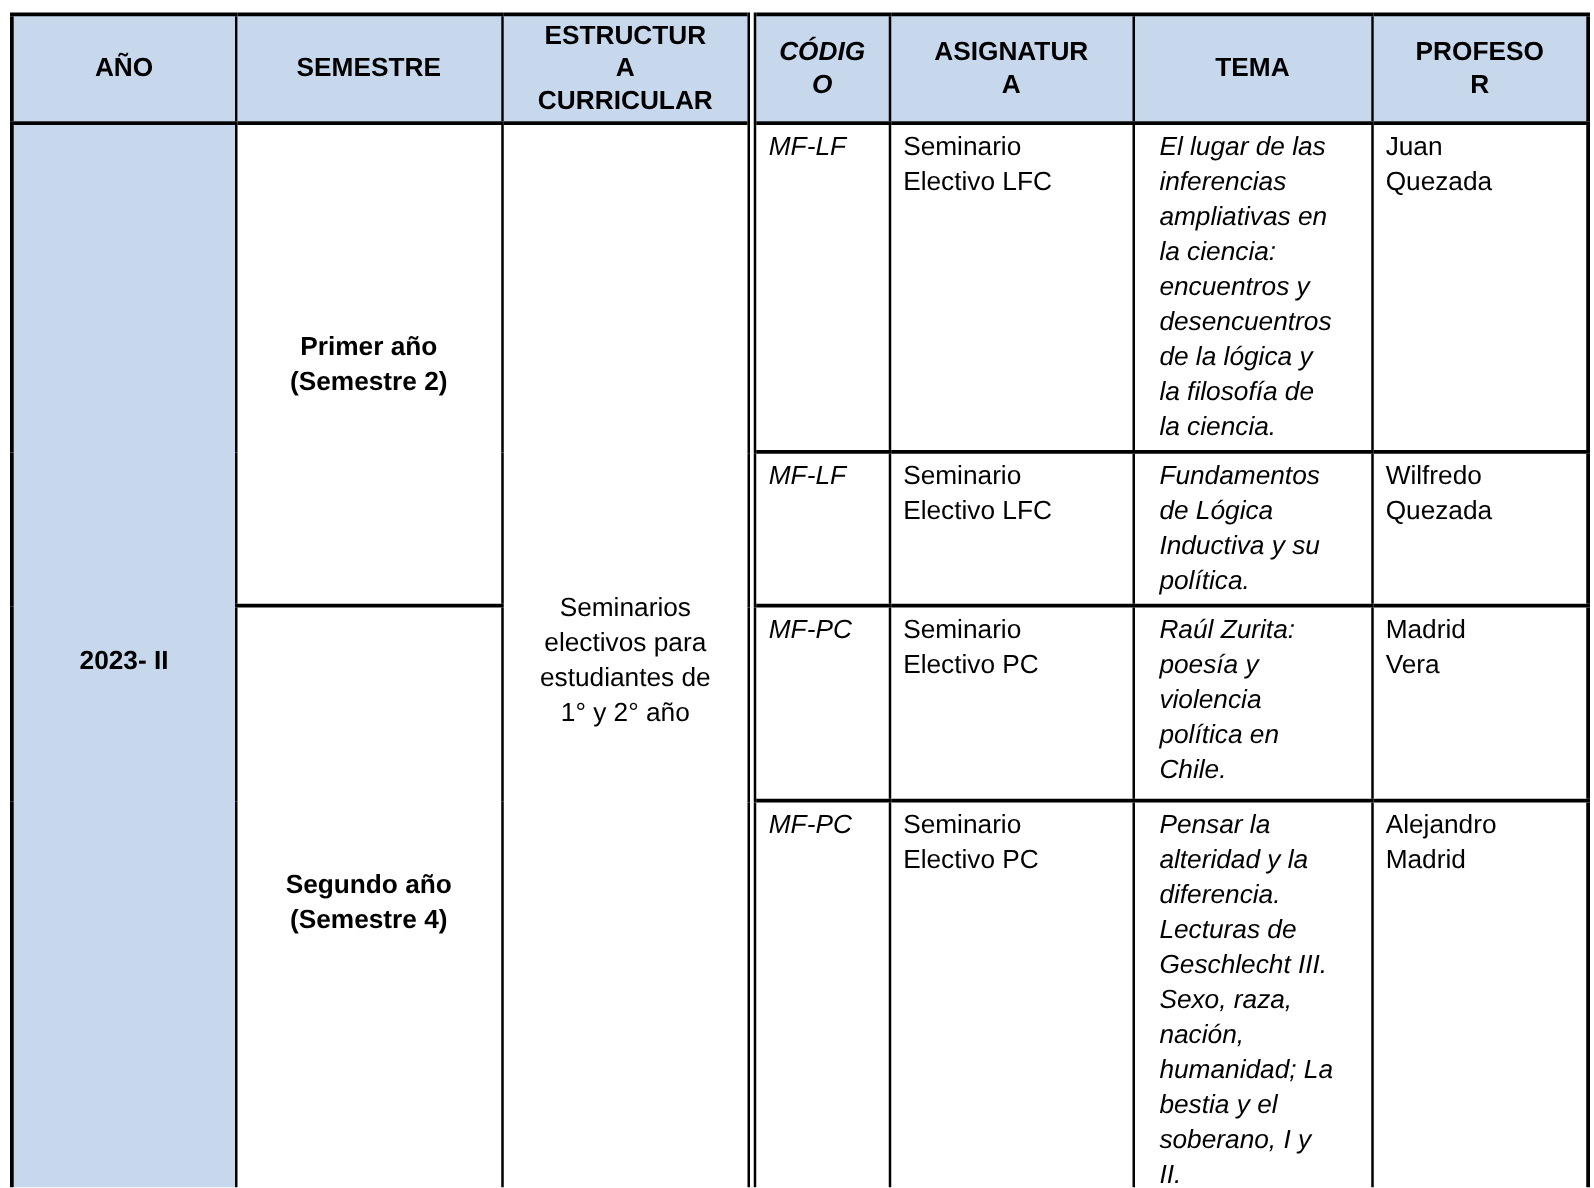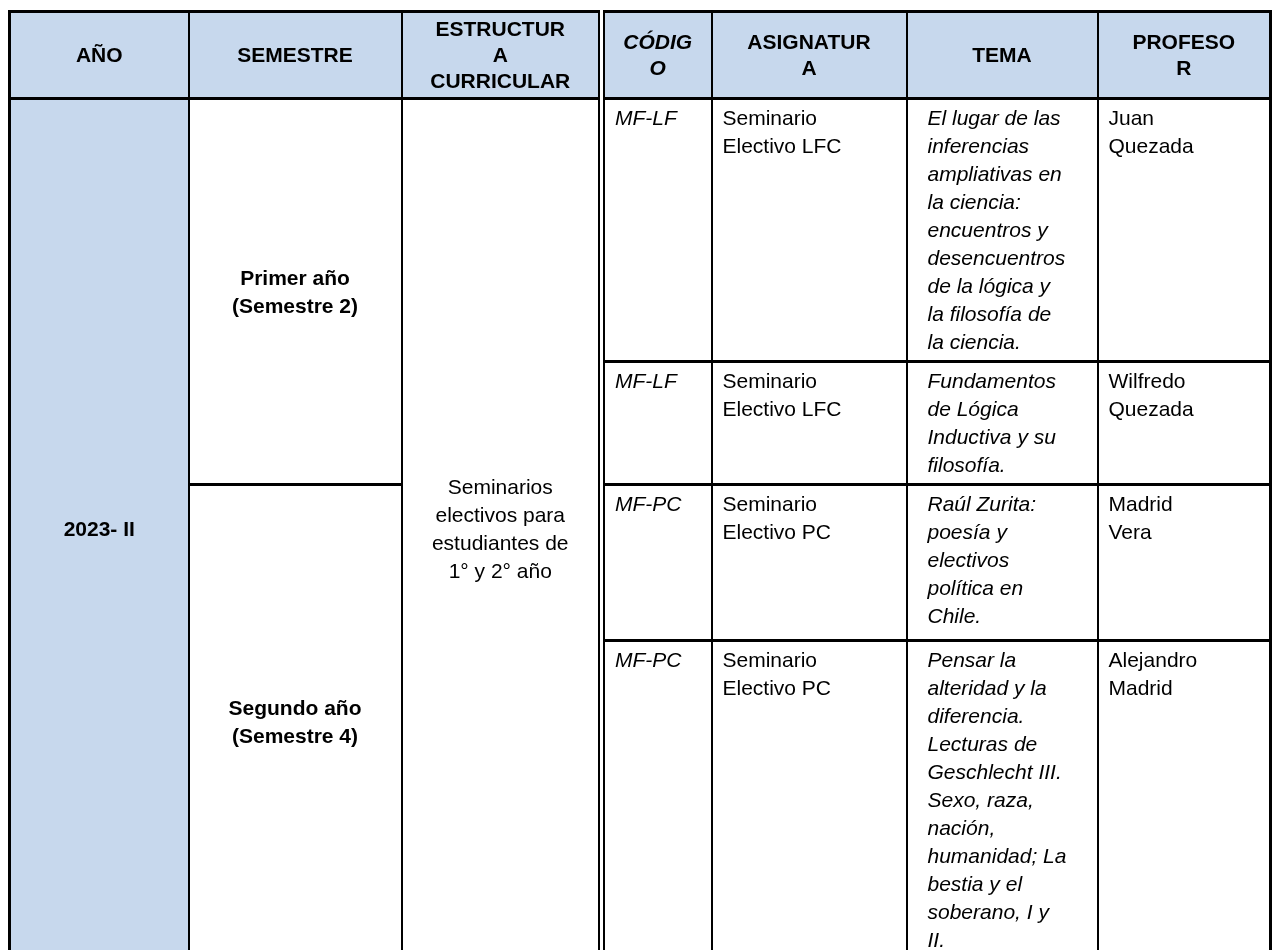--- a/index.html
+++ b/index.html
@@ -132,33 +132,33 @@
         <td>Juan
 Quezada</td>
       </tr>
       <tr style="height:114px">
         <td class="dbl-left">MF-LF</td>
         <td>Seminario
 Electivo LFC</td>
         <td class="cell-tema">Fundamentos
 de Lógica
 Inductiva y su
-filosofía.</td>
+política.</td>
         <td>Wilfredo
 Quezada</td>
       </tr>
       <tr style="height:156px">
         <td class="cell-semester" rowspan="2">Segundo año
 (Semestre 4)</td>
         <td class="dbl-left">MF-PC</td>
         <td>Seminario
 Electivo PC</td>
         <td class="cell-tema">Raúl Zurita:
 poesía y
-electivos
+violencia
 política en
 Chile.</td>
         <td>Madrid
 Vera</td>
       </tr>
       <tr style="height:313px">
         <td class="dbl-left">MF-PC</td>
         <td>Seminario
 Electivo PC</td>
         <td class="cell-tema">Pensar la

